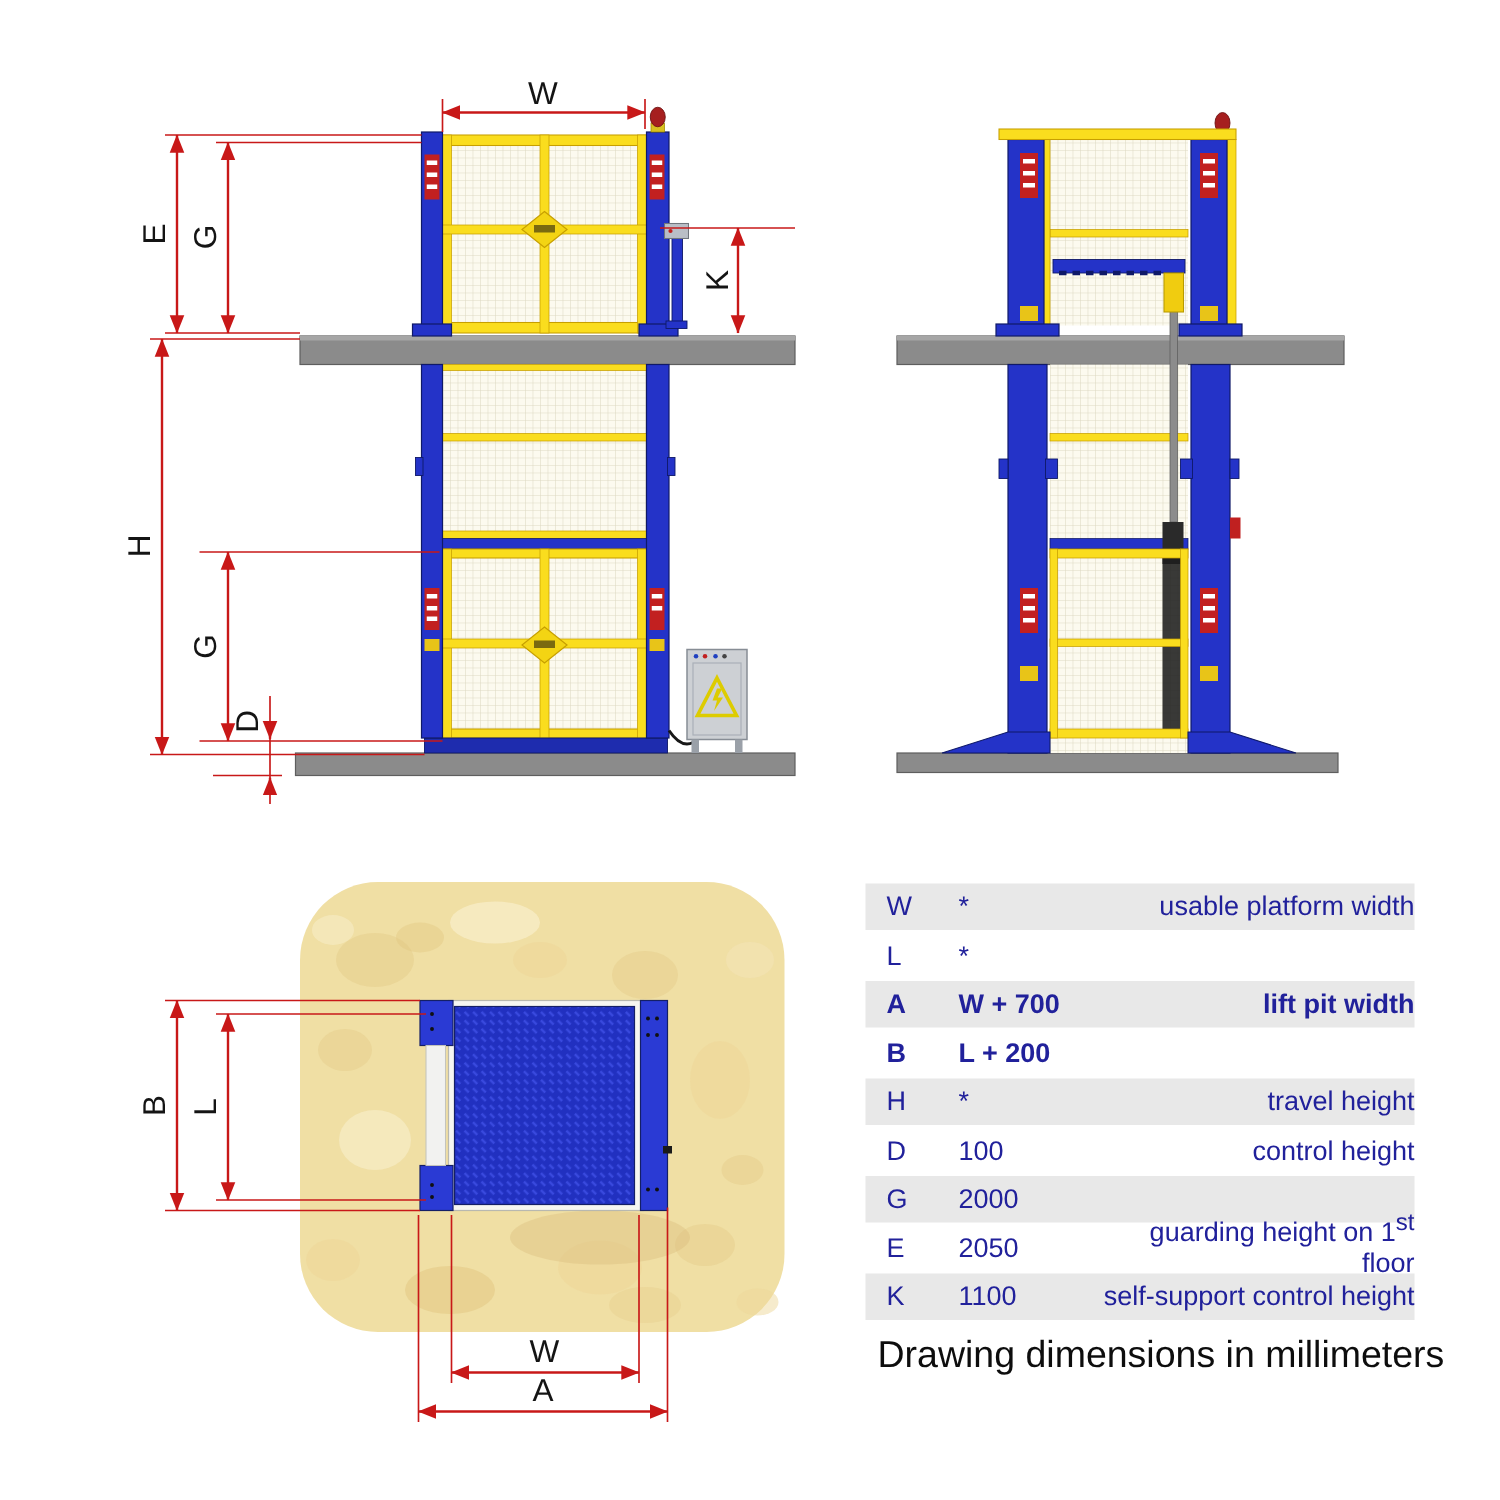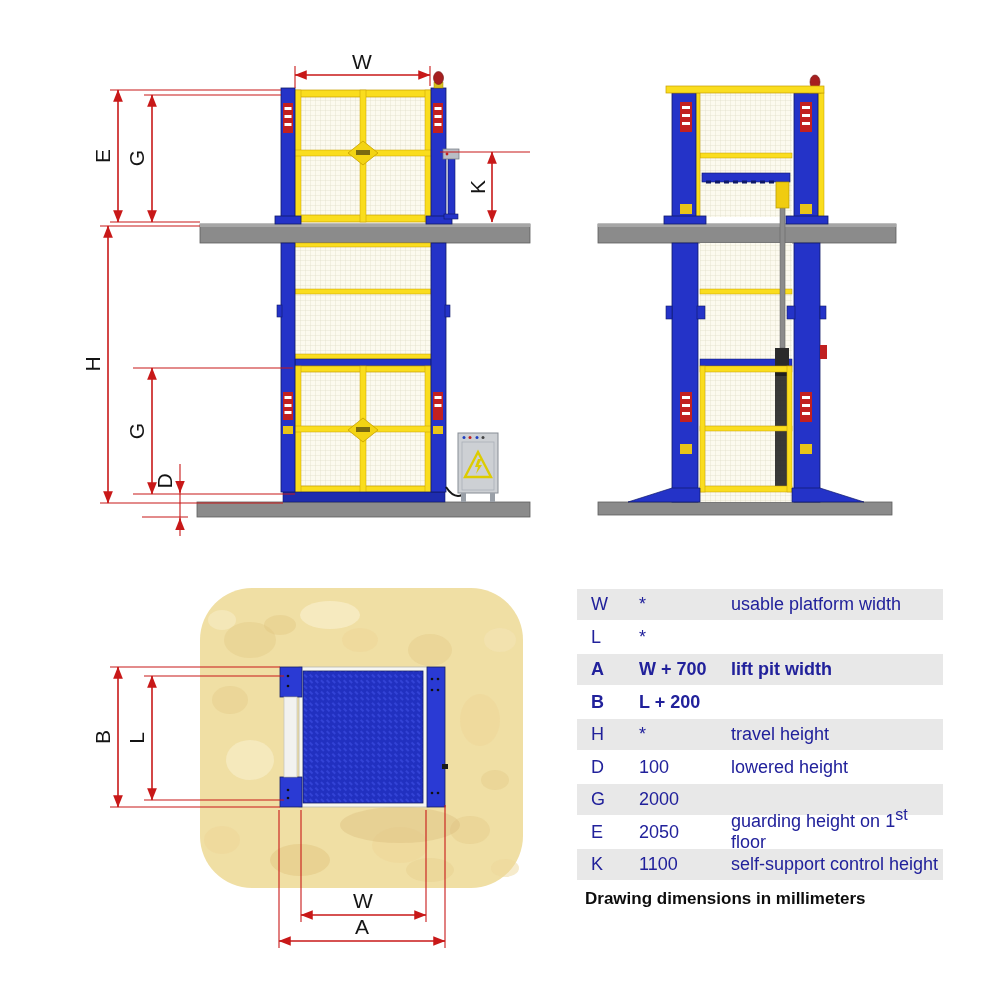--- a/index.html
+++ b/index.html
@@ -10,23 +10,23 @@
   .ref-line{stroke:#c81818;stroke-width:1.1;fill:none;}
   .dim-label{fill:#141414;font-family:"Liberation Sans",sans-serif;font-size:21px;font-weight:500;}
   
   .spec-table{position:absolute;left:577px;top:589px;width:366px;}
   .row{display:flex;align-items:center;height:31px;margin-bottom:1.5px;
        font-size:18px;color:#21219b;}
   .row.shaded{background:#e8e8e8;}
   .row.bold{font-weight:bold;}
   .c-sym{width:48px;padding-left:14px;box-sizing:content-box;}
   .c-val{width:92px;}
-  .c-desc{flex:1;}
+  .c-desc{flex:1;text-align:right;}
   .c-desc sup{font-size:16px;line-height:0;}
-  .note{position:absolute;left:585px;top:889px;font-size:17px;color:#0d0d0d;font-weight:bold;}
+  .note{position:absolute;left:585px;top:889px;font-size:25px;color:#0d0d0d;}
 </style>
 </head>
 <body>
 
 <div id="canvas">
 
 <svg id="drawing" width="1000" height="1000" viewBox="0 0 1000 1000">
   <defs>
     <pattern id="mesh" width="5" height="5" patternUnits="userSpaceOnUse">
       <rect width="5" height="5" fill="#fcfaef"></rect>
@@ -366,21 +366,21 @@
     <span class="c-val">L + 200</span>
   </div>
   <div class="row shaded">
     <span class="c-sym">H</span>
     <span class="c-val">*</span>
     <span class="c-desc">travel height</span>
   </div>
   <div class="row">
     <span class="c-sym">D</span>
     <span class="c-val">100</span>
-    <span class="c-desc">lowered height</span>
+    <span class="c-desc">control height</span>
   </div>
   <div class="row shaded">
     <span class="c-sym">G</span>
     <span class="c-val">2000</span>
   </div>
   <div class="row">
     <span class="c-sym">E</span>
     <span class="c-val">2050</span>
     <span class="c-desc"><span>guarding height on 1</span><sup>st</sup><span> floor</span></span>
   </div>

